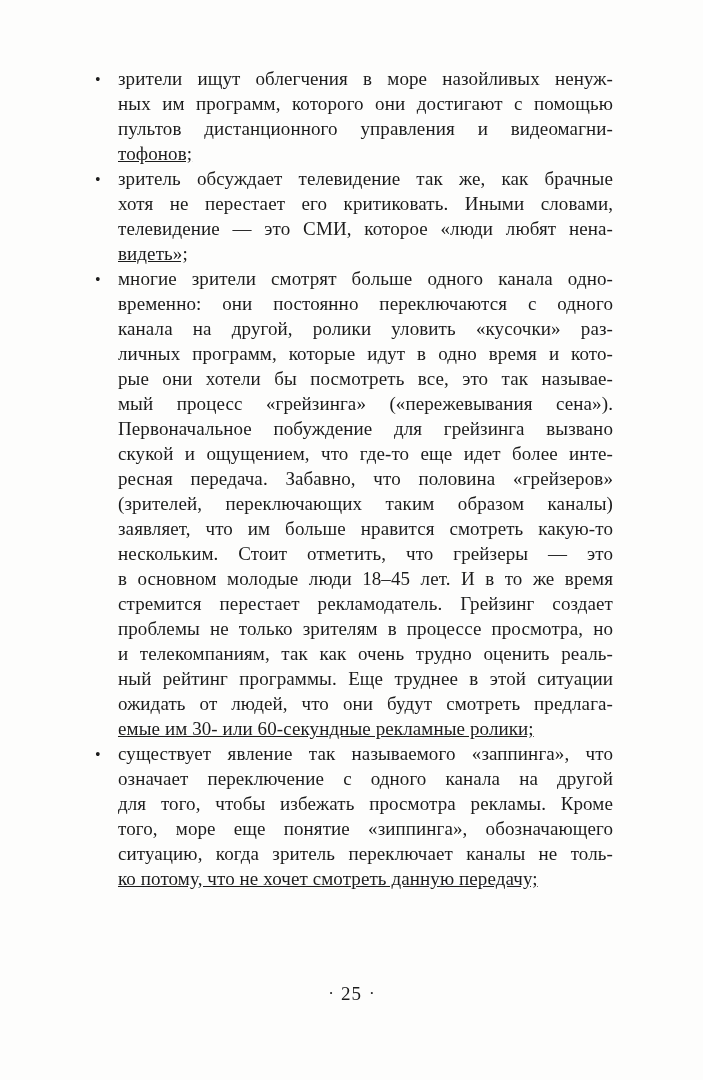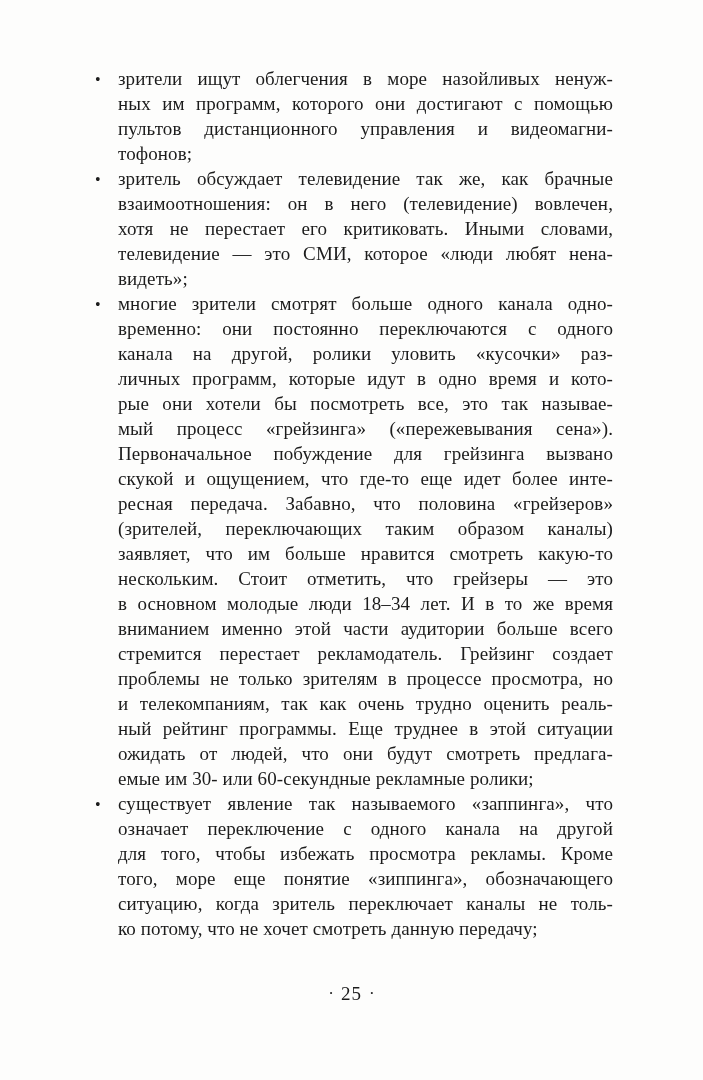--- a/index.html
+++ b/index.html
@@ -44,20 +44,21 @@
     line-height: 25px;
     letter-spacing: 0.1px;
     white-space: nowrap;
     text-align: justify;
     text-align-last: justify;
     width: 495px;
   }
   .line.last {
     text-align-last: left;
     white-space: normal;
+    text-decoration: underline;
   }
   .folio {
     position: absolute;
     top: 981px;
     left: 0;
     width: 703px;
     text-align: center;
     font-size: 19px;
     line-height: 25px;
   }
@@ -82,43 +83,41 @@
           <div class="line">зрители ищут облегчения в море назойливых ненуж-</div>
           <div class="line">ных им программ, которого они достигают с помощью</div>
           <div class="line">пультов дистанционного управления и видеомагни-</div>
           <div class="line last">тофонов;</div>
         </div>
       </div>
       <div class="bullet-item">
         <span class="bullet">•</span>
         <div class="lines">
           <div class="line">зритель обсуждает телевидение так же, как брачные</div>
-          <div class="line">взаимоотношения: он в него (телевидение) вовлечен,</div>
           <div class="line">хотя не перестает его критиковать. Иными словами,</div>
           <div class="line">телевидение — это СМИ, которое «люди любят нена-</div>
           <div class="line last">видеть»;</div>
         </div>
       </div>
       <div class="bullet-item">
         <span class="bullet">•</span>
         <div class="lines">
           <div class="line">многие зрители смотрят больше одного канала одно-</div>
           <div class="line">временно: они постоянно переключаются с одного</div>
           <div class="line">канала на другой, ролики уловить «кусочки» раз-</div>
           <div class="line">личных программ, которые идут в одно время и кото-</div>
           <div class="line">рые они хотели бы посмотреть все, это так называе-</div>
           <div class="line">мый процесс «грейзинга» («пережевывания сена»).</div>
           <div class="line">Первоначальное побуждение для грейзинга вызвано</div>
           <div class="line">скукой и ощущением, что где-то еще идет более инте-</div>
           <div class="line">ресная передача. Забавно, что половина «грейзеров»</div>
           <div class="line">(зрителей, переключающих таким образом каналы)</div>
           <div class="line">заявляет, что им больше нравится смотреть какую-то</div>
           <div class="line">нескольким. Стоит отметить, что грейзеры — это</div>
-          <div class="line">в основном молодые люди 18–34 лет. И в то же время</div>
-          <div class="line">вниманием именно этой части аудитории больше всего</div>
+          <div class="line">в основном молодые люди 18–45 лет. И в то же время</div>
           <div class="line">стремится перестает рекламодатель. Грейзинг создает</div>
           <div class="line">проблемы не только зрителям в процессе просмотра, но</div>
           <div class="line">и телекомпаниям, так как очень трудно оценить реаль-</div>
           <div class="line">ный рейтинг программы. Еще труднее в этой ситуации</div>
           <div class="line">ожидать от людей, что они будут смотреть предлага-</div>
           <div class="line last">емые им 30- или 60-секундные рекламные ролики;</div>
         </div>
       </div>
       <div class="bullet-item">
         <span class="bullet">•</span>

